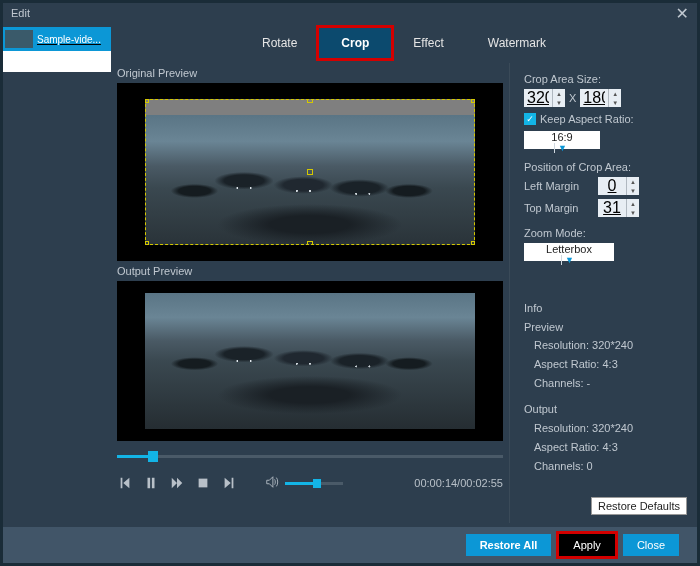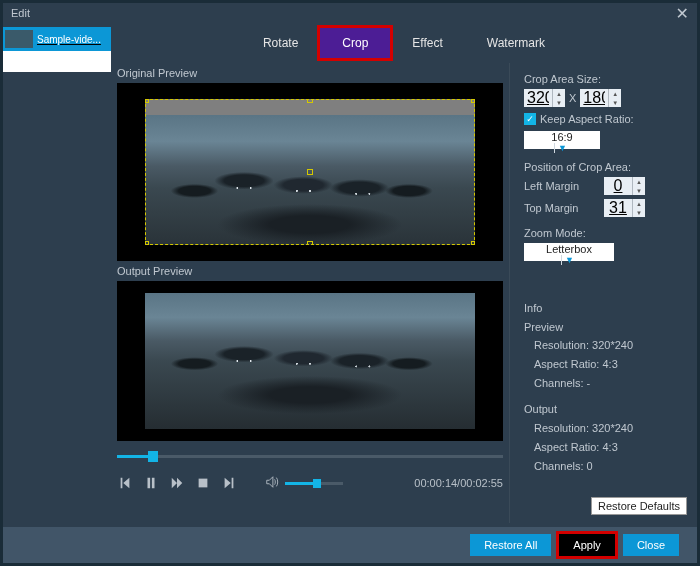--- a/index.html
+++ b/index.html
@@ -9,21 +9,21 @@
 
 .titlebar { background: #2d3e4e; height: 20px; display: flex; align-items: center; padding: 0 8px; color: #c0c8d0; font-size: 11px; }
 .titlebar .close { margin-left: auto; font-size: 16px; cursor: pointer; }
 
 .sidebar { position: absolute; left: 0; top: 24px; width: 108px; height: 45px; background: #ffffff; text-decoration: underline; }
 .thumb-item { height: 24px; background: #0c97d6; display: flex; align-items: center; padding: 2px; gap: 4px; font-size: 10px; color: #fff; overflow: hidden; }
 .thumb-icon { width: 28px; height: 18px; background: #3a5a6a; display: inline-block; }
 
 .tabs { position: absolute; left: 108px; top: 25px; right: 0; height: 30px; display: flex; justify-content: center; gap: 0; }
 .tab { padding: 6px 22px; color: #e5e5e5; font-size: 12px; cursor: pointer; background: transparent; border: none; }
-.tab.active { background: #4c1d95; color: #fff; }
+.tab.active { background: #0c4a6e; color: #fff; font-weight: bold; }
 .tab.highlight-red { box-shadow: 0 0 0 3px #d40000; }
 
 .main-area { position: absolute; left: 108px; top: 60px; width: 398px; bottom: 40px; }
 
 .section-label { color: #c0c8d0; font-size: 11px; padding: 4px 6px; }
 
 .preview { background: #000; position: relative; margin: 0 6px; }
 .preview.original { height: 178px; padding-top: 16px; padding-bottom: 16px; }
 .preview.output { height: 160px; padding-top: 12px; padding-bottom: 12px; }
 .video-frame { height: 100%; margin: 0 28px; position: relative; overflow: hidden; }
@@ -85,31 +85,31 @@
 .spin { display:inline-flex; align-items:center; background:#e8eef4; color:#222; height:18px; }
 .spin input { border:none; background:transparent; width:28px; font-size:16px; text-align:center; padding:0 3px; outline:none;text-decoration:underline; }
 .spin .arrows { width:13px; height:18px; display:flex; flex-direction:column; border-left:1px solid #b0b8c0; }
 .spin .arrows span { flex:1; display:flex; align-items:center; justify-content:center; font-size:6px; color:#555; cursor:pointer; line-height:1; }
 .chk-row { display:flex; align-items:center; gap:4px; margin:6px 0; }
 .chk { width:12px; height:12px; background:#13b4e6; display:inline-flex; align-items:center; justify-content:center; color:#fff; font-size:9px; }
 .select { display:inline-flex; background:#fff; color:#222; height:18px; align-items:center; width:76px;flex-direction:column; }
 .select span:first-child { flex:1; padding:0 5px; font-size:11px; }
 .select .dd { width:16px; height:18px; display:flex; align-items:center; justify-content:center; color:#0c97d6; font-size:9px; border-left:1px solid #d0d8e0; cursor:pointer; }
 
-.margin-row { display:flex; align-items:center; gap:10px; margin-bottom:4px; }
+.margin-row { display:flex; align-items:center; gap:4px; margin-bottom:4px; }
 .margin-row .ml { width:70px; }
 
 .info-block { margin-top:38px; line-height:1.7; }
 .info-block .indent { padding-left:10px; }
 
 .restore-defaults { position:absolute; right:10px; bottom:8px; background:#fff; color:#222; border:1px solid #999; font-size:11px; padding:2px 6px; cursor:pointer; }
 
 .footer { position:absolute; left:0; right:0; bottom:0; height:36px; background:#415568; display:flex; align-items:center; justify-content:flex-end; gap:8px; padding-right:18px; }
 .footer button { height:22px; padding:0 14px; font-size:11px; border:none; cursor:pointer; }
-.btn-restore-all { background:#0c97d6; color:#fff; }
+.btn-restore-all { background:#0c97d6; color:#fff;font-weight:bold; }
 .btn-apply { background:#000000; color:#fff; box-shadow:0 0 0 3px #d40000; }
 .btn-close { background:#0c97d6; color:#fff; }
 </style>
 </head>
 <body>
 
 <div class="window">
 
   <div class="titlebar">
     <span>Edit</span>

